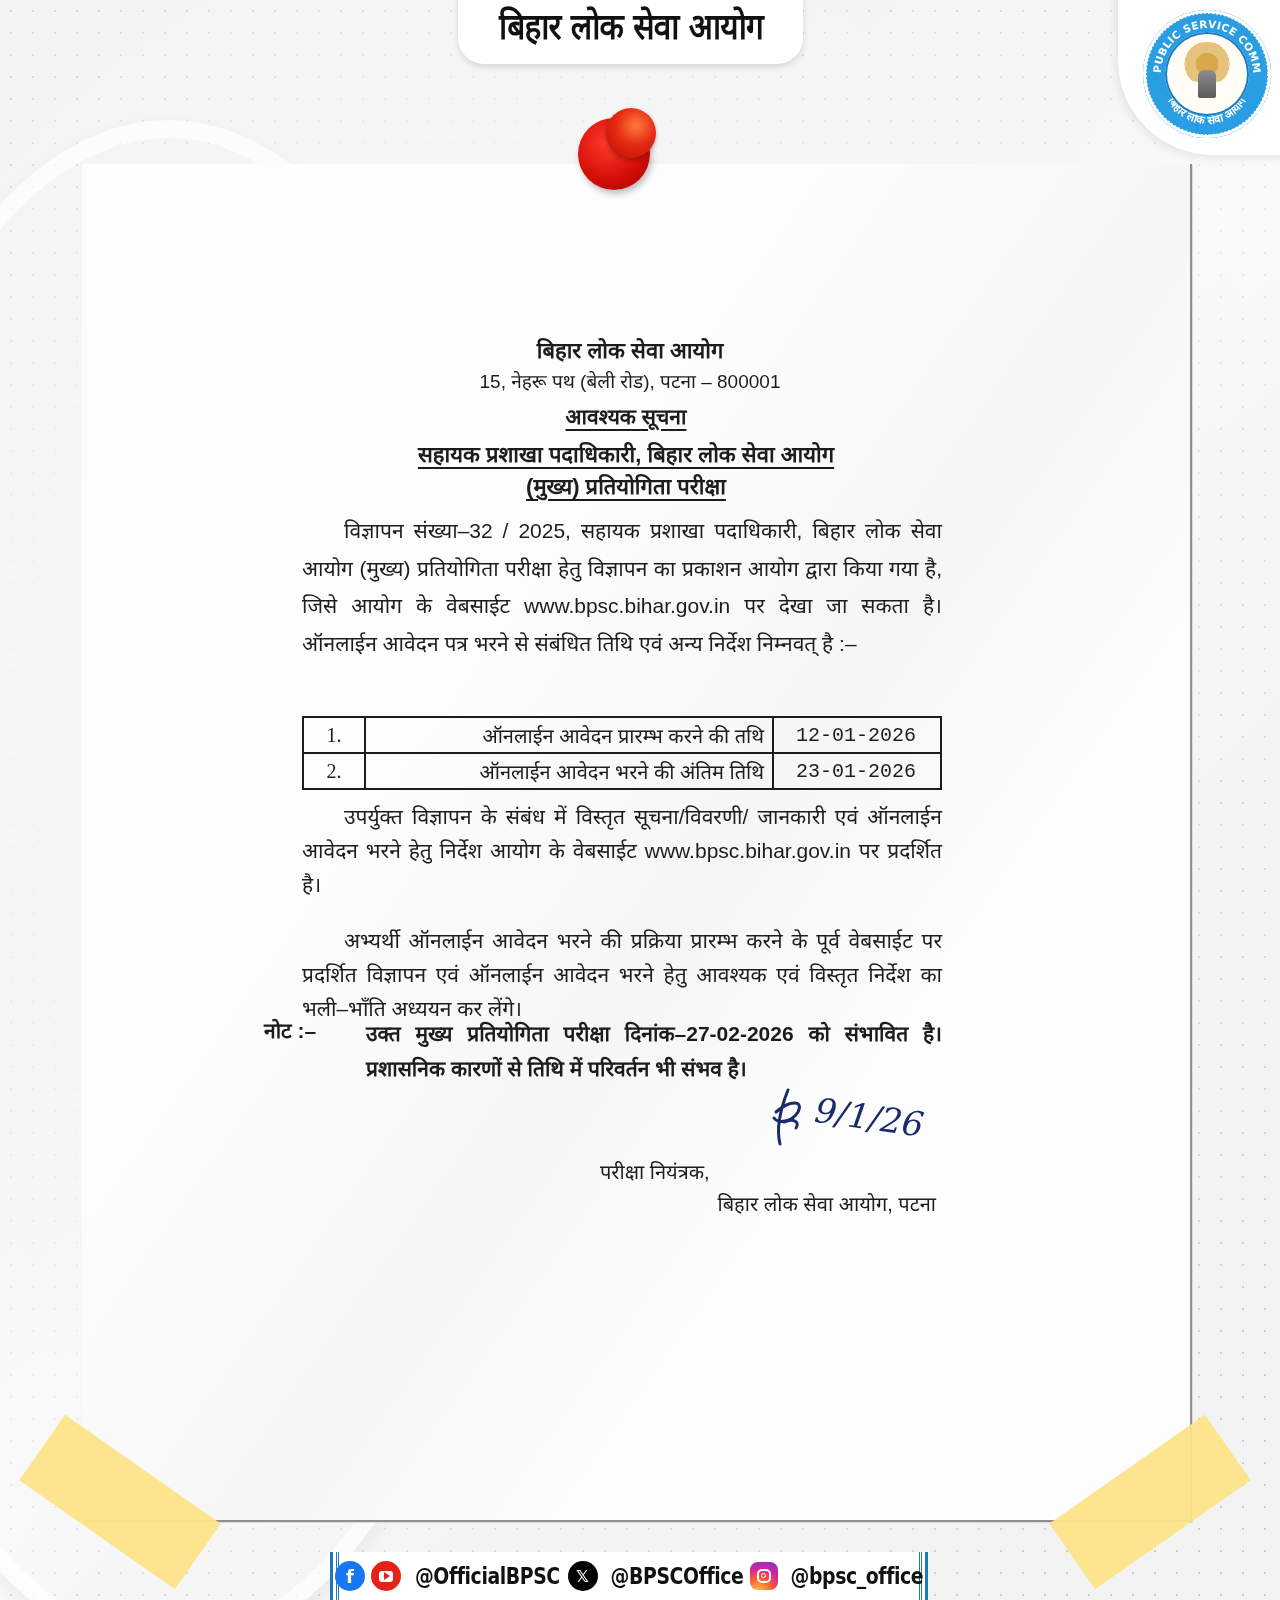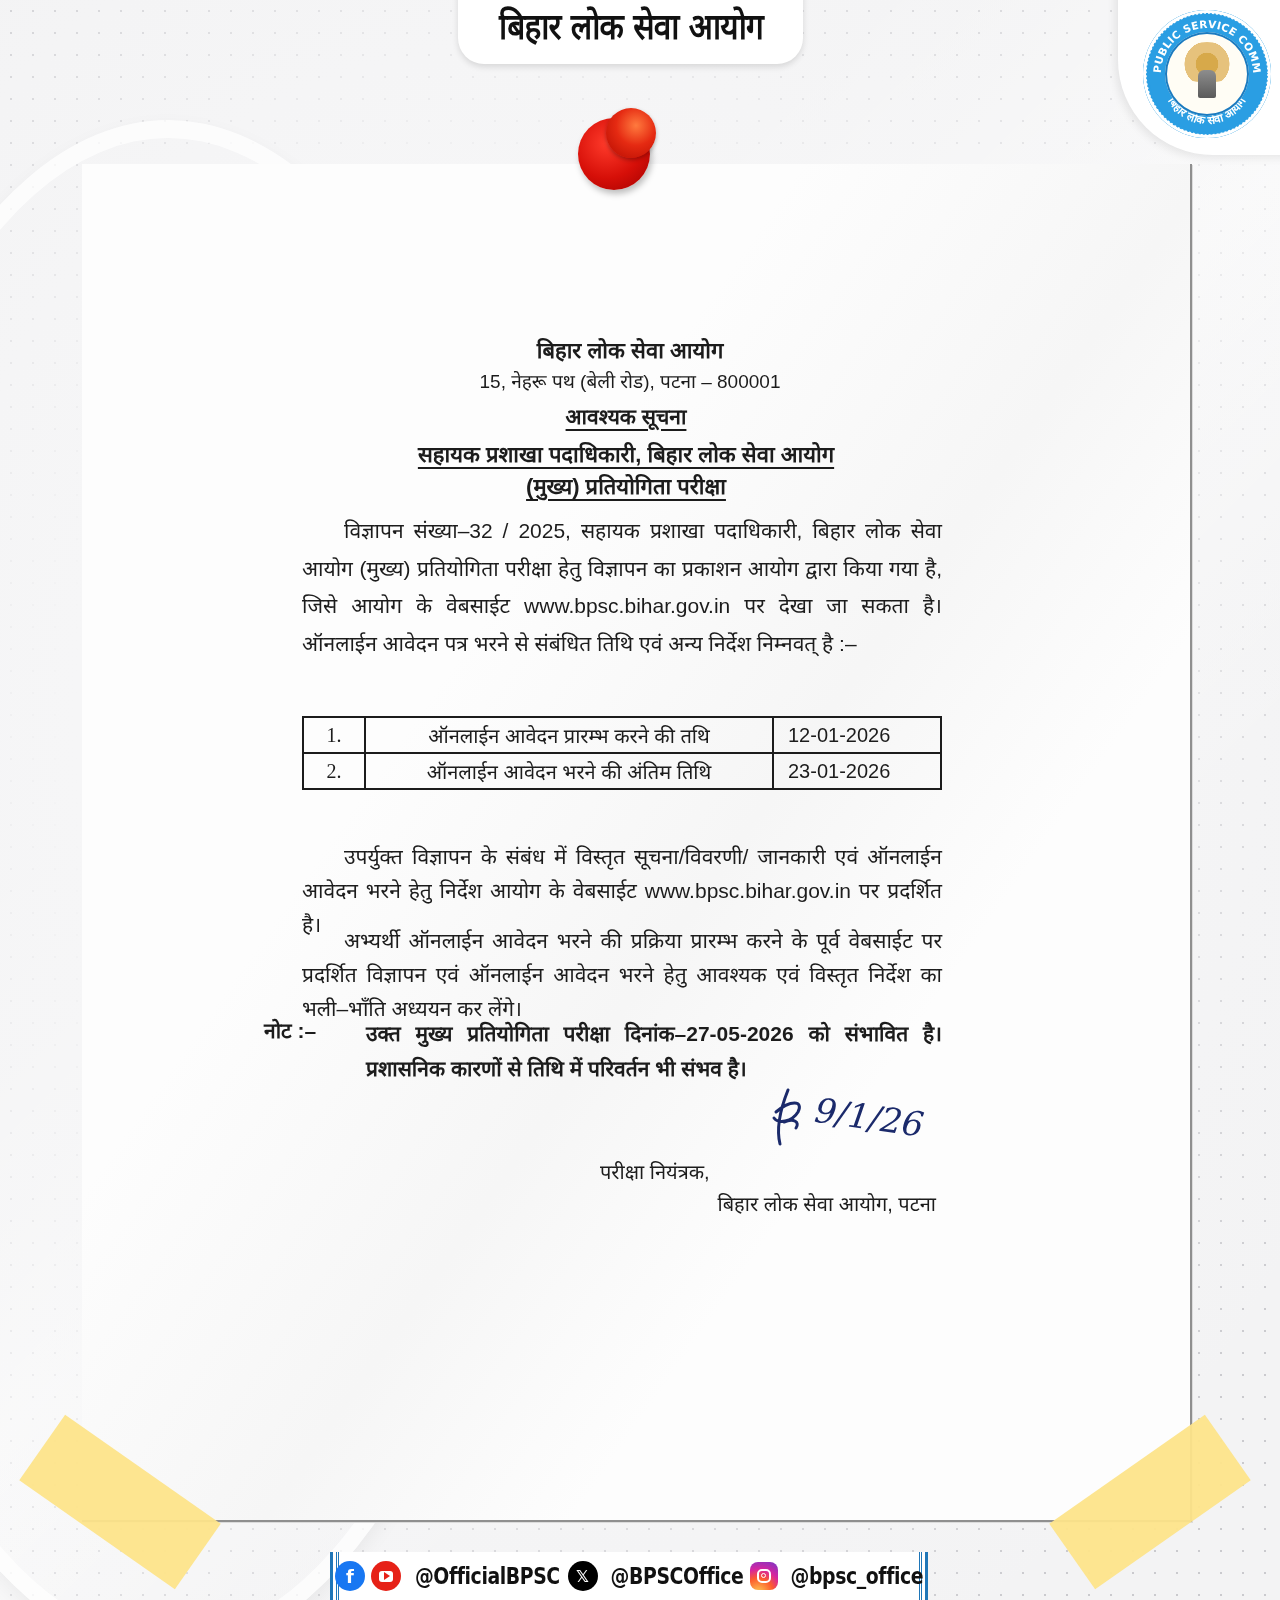--- a/index.html
+++ b/index.html
@@ -245,21 +245,21 @@
       position: absolute;
       left: 302px;
       width: 640px;
       font-size: 21px;
       line-height: 36px;
       text-align: justify;
       text-align-last: left;
     }
     .para .indent { display: inline-block; width: 42px; }
     .para-1 { top: 512px; line-height: 37.5px; }
-    .para-2 { top: 800px; line-height: 34px; margin-top: 40px; }
+    .para-2 { top: 800px; line-height: 34px; }
     .para-3 { top: 924px; line-height: 34px; }
 
     
     .dates-table {
       position: absolute;
       left: 302px;
       top: 716px;
       width: 640px;
       border-collapse: collapse;
       font-size: 20px;
@@ -268,25 +268,26 @@
       border: 2px solid #1c1c1c;
       height: 34px;
       padding: 0 8px;
     }
     .dates-table td.sn {
       width: 44px;
       text-align: center;
       font-family: "Liberation Serif", serif;
     }
     .dates-table td.label {
-      text-align: center;
+      text-align: right;
       width: 390px;
     }
     .dates-table td.date {
-      padding-left: 14px;
+      padding-left: 22px;
+      font-family: Liberation Mono, monospace;
     }
 
     
     .note-label {
       position: absolute;
       left: 264px;
       top: 1016px;
       font-size: 21px;
       font-weight: 700;
       white-space: nowrap;
@@ -475,21 +476,21 @@
         <td class="date">23-01-2026</td>
       </tr>
     </tbody>
   </table>
 
   <div class="para para-2"><span class="indent"></span><span>उपर्युक्त विज्ञापन के संबंध में विस्तृत सूचना/विवरणी/ जानकारी एवं ऑनलाईन आवेदन भरने हेतु निर्देश आयोग के वेबसाईट www.bpsc.bihar.gov.in पर प्रदर्शित है।</span></div>
 
   <div class="para para-3"><span class="indent"></span><span>अभ्यर्थी ऑनलाईन आवेदन भरने की प्रक्रिया प्रारम्भ करने के पूर्व वेबसाईट पर प्रदर्शित विज्ञापन एवं ऑनलाईन आवेदन भरने हेतु आवश्यक एवं विस्तृत निर्देश का भली–भाँति अध्ययन कर लेंगे।</span></div>
 
   <div class="note-label">नोट :–</div>
-  <div class="note-text">उक्त मुख्य प्रतियोगिता परीक्षा दिनांक–27-05-2026 को संभावित है। प्रशासनिक कारणों से तिथि में परिवर्तन भी संभव है।</div>
+  <div class="note-text">उक्त मुख्य प्रतियोगिता परीक्षा दिनांक–27-02-2026 को संभावित है। प्रशासनिक कारणों से तिथि में परिवर्तन भी संभव है।</div>
 
   <svg class="signature" viewBox="0 0 170 70">
     <path d="M 18 8 C 10 28, 6 46, 10 62 M 6 30 C 20 18, 34 18, 28 30 C 22 40, 8 42, 4 36 M 14 40 C 24 36, 30 40, 26 46" fill="none" stroke="#1b2a6b" stroke-width="3" stroke-linecap="round"></path>
     <text x="44" y="46" font-size="34" fill="#1b2a6b" font-family="DejaVu Serif, serif" font-style="italic" transform="rotate(8 90 40)">9/1/26</text>
   </svg>
 
   <div class="sign-role">परीक्षा नियंत्रक,</div>
   <div class="sign-org">बिहार लोक सेवा आयोग, पटना</div>
 </div>
 

